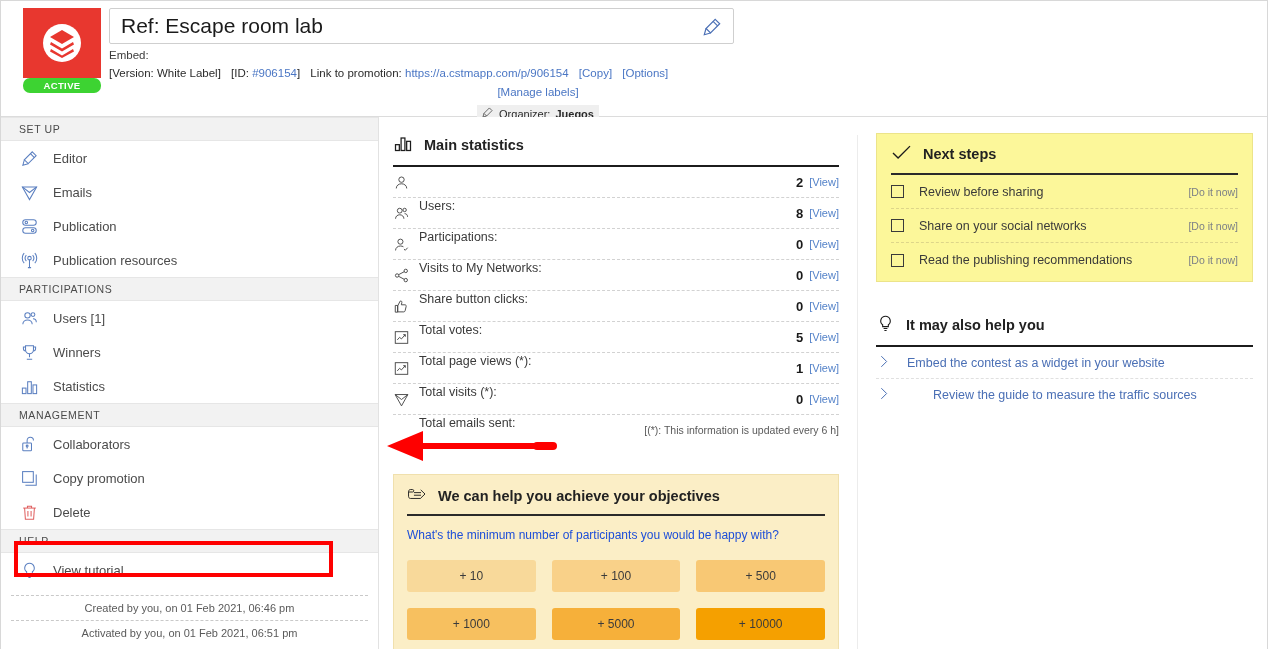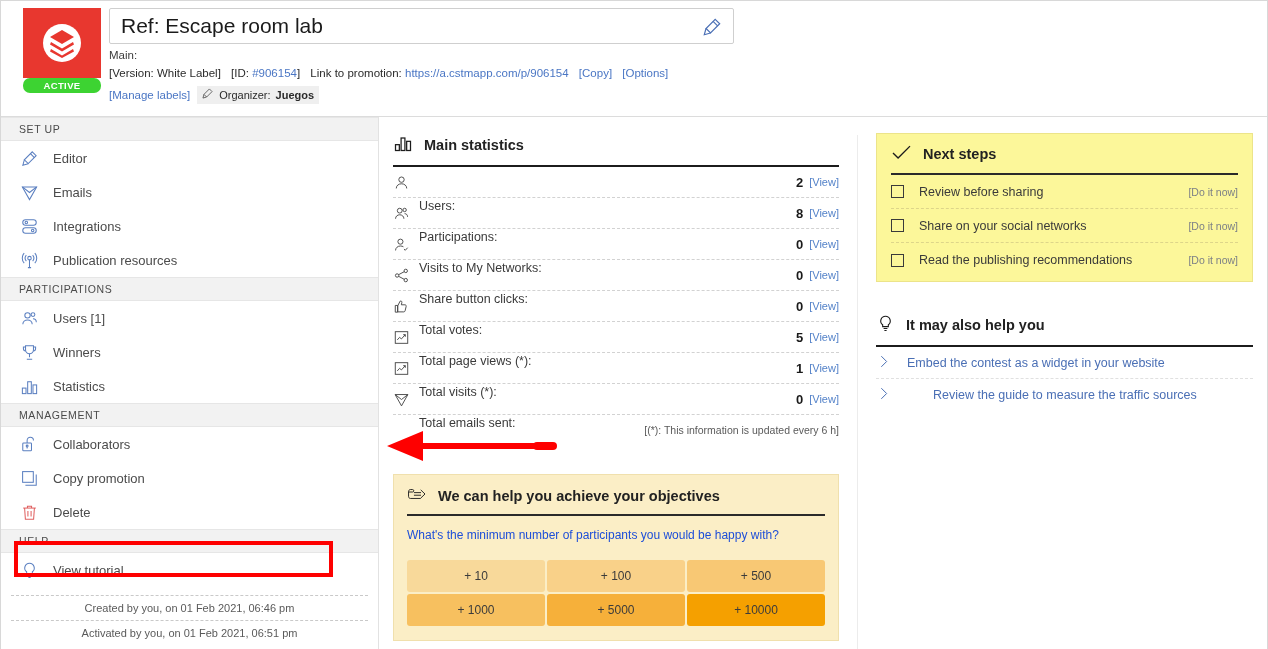--- a/index.html
+++ b/index.html
@@ -65,21 +65,21 @@
     font-size: 11.5px; color: #3c3c3c; margin-top: 5px;
   }
   .meta-line {
     font-size: 11.5px; color: #2b2b2b; margin-top: 6px;
     white-space: nowrap;
   }
   .meta-line .sp { display: inline-block; width: 7px; }
   .lnk { color: #4a76c4; text-decoration: none; cursor: pointer; }
   .meta-line2 {
     font-size: 11.5px; color: #2b2b2b; margin-top: 7px;
-    display: flex; align-items: center; gap: 7px;
+    display: flex; align-items: center; gap: 7px; flex-direction: column;
   }
   .org-chip {
     background: #efefef; padding: 1px 5px 2px 4px;
     display: inline-flex; align-items: center; gap: 5px;
     font-size: 11px; color: #2b2b2b;
   }
   .org-chip b { font-weight: bold; }
 
   .header-right {
     position: absolute; right: 14px; top: 8px;
@@ -221,21 +221,21 @@
   
   .obj-card {
     margin-top: 38px;
     background: #fbeec6;
     border: 1px solid #f0e0ad;
     padding: 11px 13px 14px 13px;
     width: 446px;
   }
   .obj-card .card-title { border-bottom: 2px solid #2a2a2a; }
   .obj-q { font-size: 12px; color: #1d4ed8; margin: 12px 0 18px 0; }
-  .obj-grid { display: grid; grid-template-columns: 1fr 1fr 1fr; gap: 2px; }
+  .obj-grid { display: grid; grid-template-columns: 1fr 1fr 1fr; gap: 16px; }
   .obj-btn {
     height: 32px;
     display: flex; align-items: center; justify-content: center;
     font-size: 12px; color: #3b3b3b;
     border-radius: 3px;
     cursor: pointer;
   }
 
   
   .arrow {
@@ -268,21 +268,21 @@
         <span class="tval">Ref: Escape room lab</span>
         <span class="pencil-right">
           <svg width="22" height="22" viewBox="0 0 24 24" fill="none" stroke="#4a6fb5" stroke-width="1.3">
             <path d="M15.5 3.6l4.9 4.9-10 10-4.9-4.9z"></path>
             <path d="M5.5 13.6L3.6 20.4l6.8-1.9"></path>
             <path d="M13.2 5.9l4.9 4.9"></path>
           </svg>
         </span>
       </div>
 
-      <div class="title-label">Main:</div>
+      <div class="title-label">Embed:</div>
 
       <div class="meta-line">
         <span>[Version: White Label]</span><span class="sp"></span>
         <span>[ID: </span><span class="lnk">#906154</span><span>]</span><span class="sp"></span>
         <span>Link to promotion:</span>
         <span class="lnk">https://a.cstmapp.com/p/906154</span><span class="sp"></span>
         <span class="lnk">[Copy]</span><span class="sp"></span>
         <span class="lnk">[Options]</span>
       </div>
 
@@ -329,21 +329,21 @@
       </div>
       <div class="nav-item">
         <span class="ico">
           <svg width="19" height="19" viewBox="0 0 24 24" fill="none" stroke="#5a7fc0" stroke-width="1.3">
             <rect x="3.5" y="3.5" width="17" height="7" rx="3.5"></rect>
               <rect x="3.5" y="13.5" width="17" height="7" rx="3.5"></rect>
             <circle cx="8" cy="7" r="1.6"></circle>
               <circle cx="16" cy="17" r="1.6"></circle>
           </svg>
         </span>
-        <span>Integrations</span>
+        <span>Publication</span>
       </div>
       <div class="nav-item">
         <span class="ico">
           <svg width="19" height="19" viewBox="0 0 24 24" fill="none" stroke="#5a7fc0" stroke-width="1.3">
             <circle cx="12" cy="9" r="2.2"></circle>
             <path d="M8 5.3a5.6 5.6 0 000 7.4M16 5.3a5.6 5.6 0 010 7.4"></path>
             <path d="M5.3 2.7a9.4 9.4 0 000 12.6M18.7 2.7a9.4 9.4 0 010 12.6"></path>
             <path d="M12 11.2V21M10 21h4"></path>
           </svg>
         </span>

